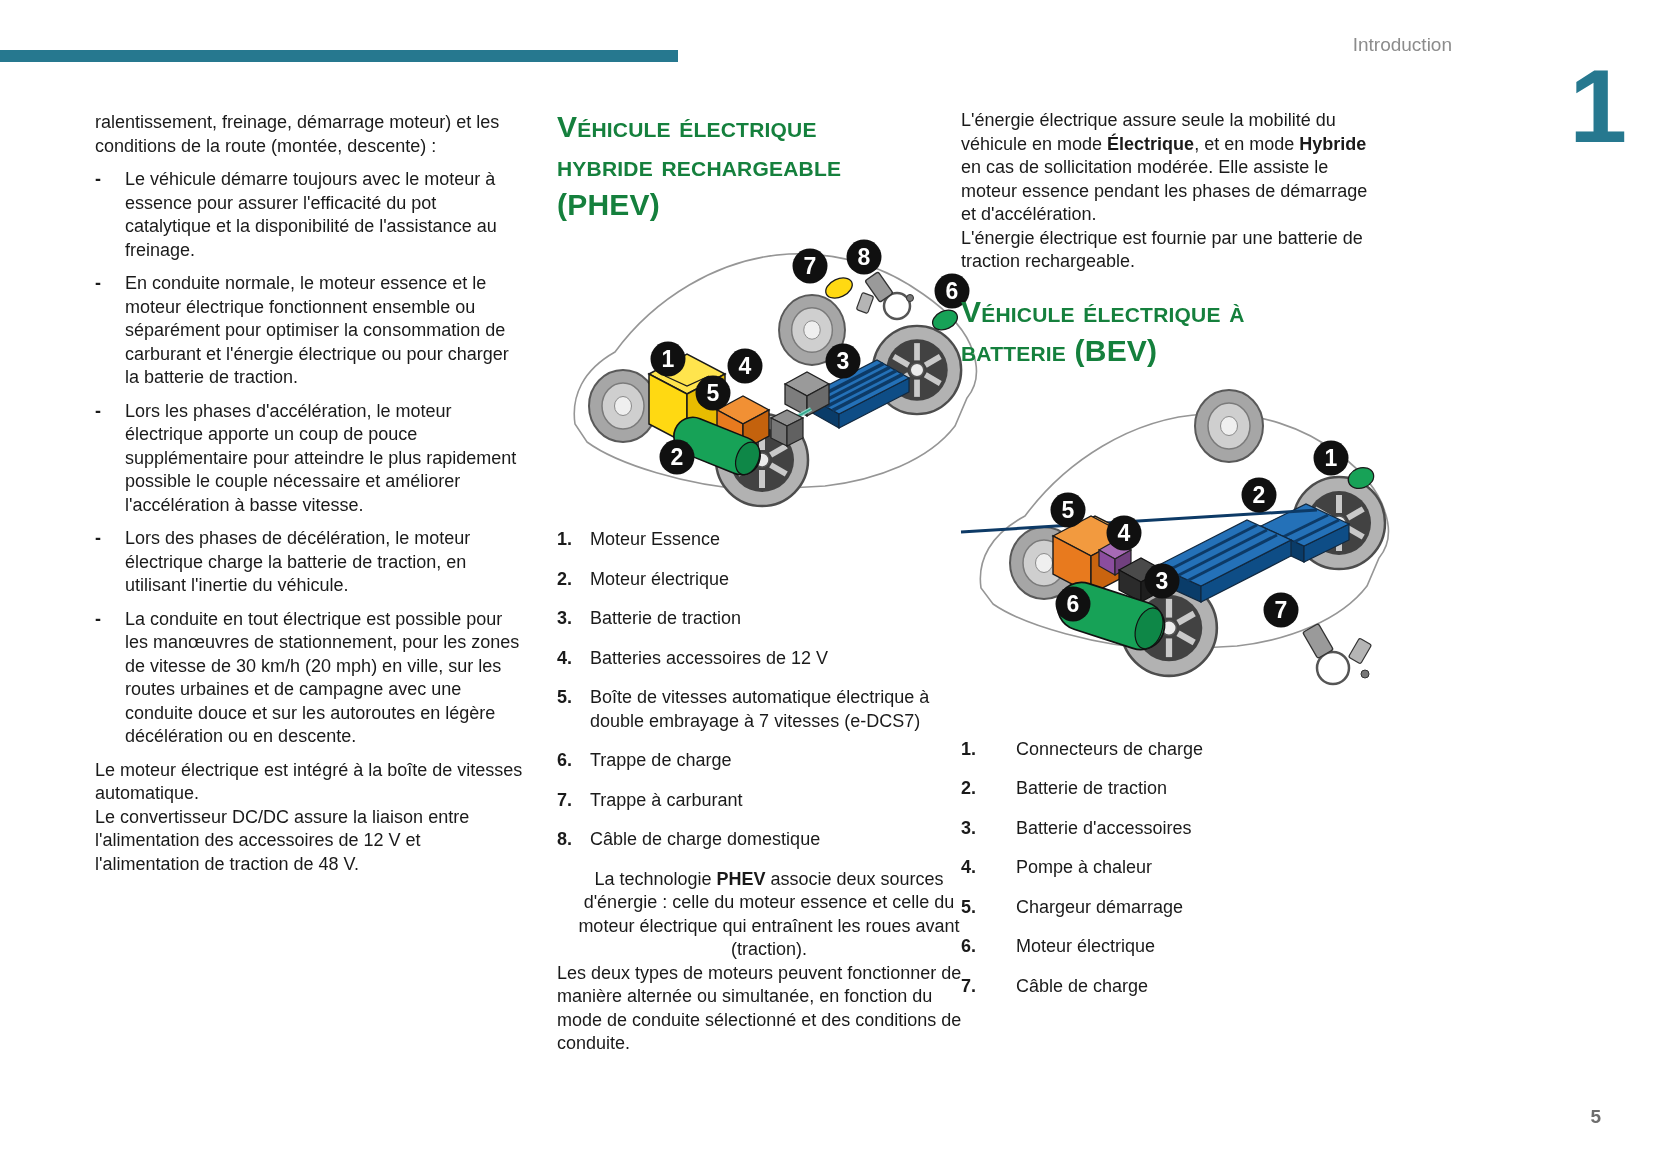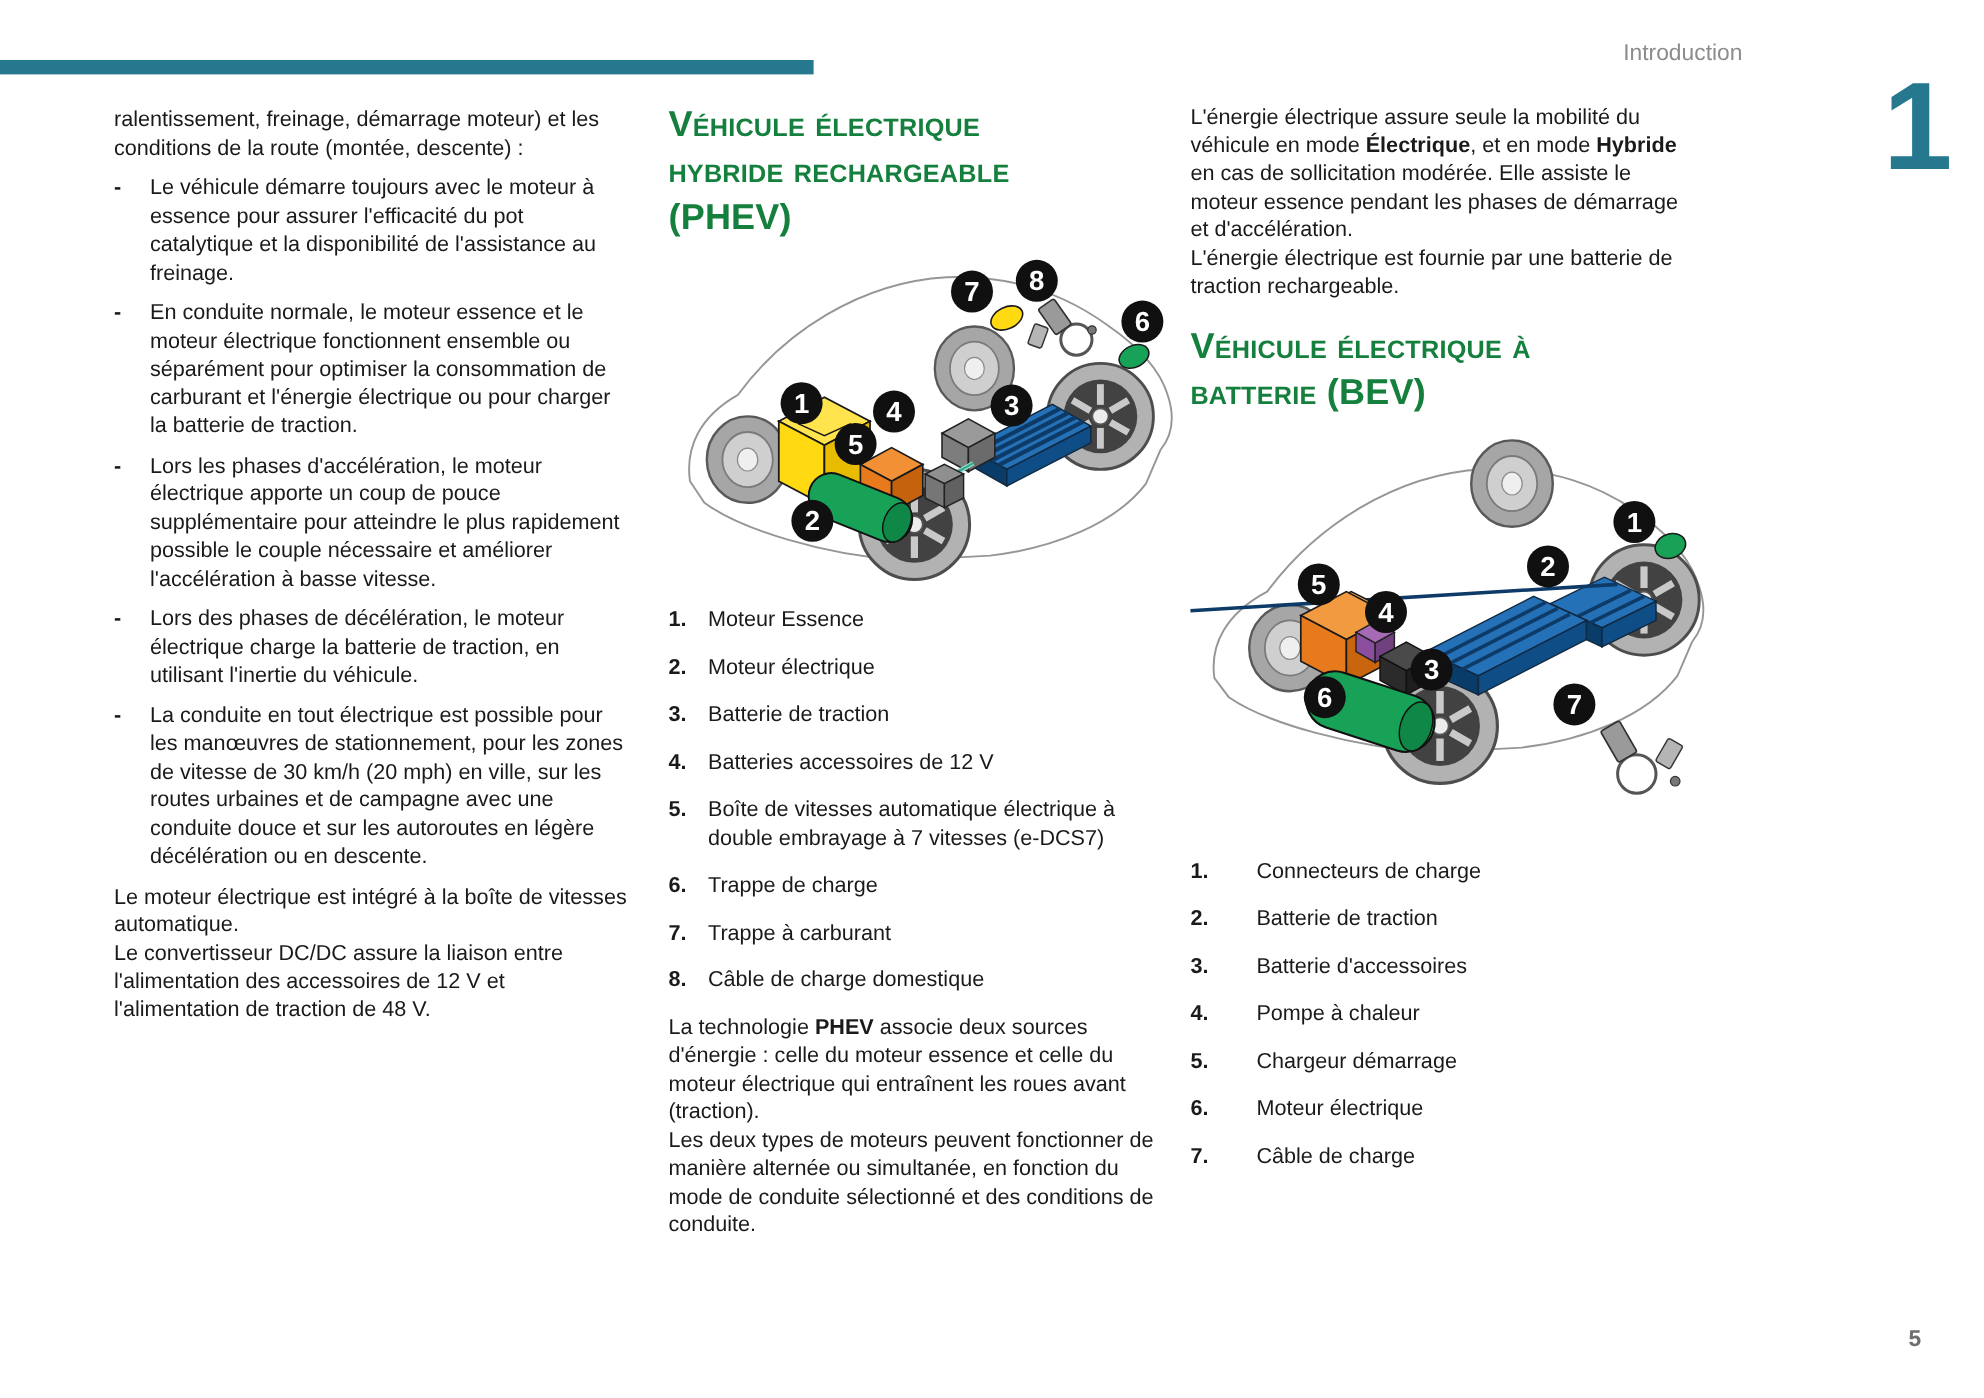--- a/index.html
+++ b/index.html
@@ -5,40 +5,40 @@
   * { margin:0; padding:0; box-sizing:border-box; }
   html,body { background:#ffffff; }
   body { width:1653px; height:1165px; font-family:"Liberation Sans", sans-serif; color:#1a1a1a; }
   .page { position:relative; width:1653px; height:1165px; overflow:hidden; background:#fff; }
 
   .top-bar { position:absolute; left:0; top:50px; width:678px; height:12px; background:var(--accent,#26788f); }
   .header-label { position:absolute; top:34px; right:201px; font-size:19px; color:#8c8c8c; }
   .chapter-number { position:absolute; top:54px; right:26px; font-size:104px; font-weight:bold; line-height:1; color:var(--accent,#26788f); }
   .page-number { position:absolute; top:1106px; right:52px; font-size:19px; font-weight:bold; color:#6e6e6e; }
 
-  .col { position:absolute; font-size:18px; line-height:23.5px; }
+  .col { position:absolute; font-size:18px; line-height:23.5px;margin-top:23px; }
   #col1 { left:95px;  top:88px; width:432px; }
   #col2 { left:557px; top:84px; width:424px; }
-  #col3 { left:992px; top:86px; width:418px; }
+  #col3 { left:961px; top:86px; width:418px; }
 
   .heading { font-weight:bold; font-variant:small-caps; font-size:30px; line-height:39px; letter-spacing:.2px; color:#15803d; }
   #col3 .heading { margin-top:18px; }
 
   .bullet { display:flex; margin-top:10px; }
   .bullet .dash { flex:none; width:30px; font-weight:bold; }
 
   .closing { margin-top:10px; }
 
   .legend { margin-top:0; }
   .legend-item { display:flex; margin-bottom:16px; }
   .legend-num { flex:none; font-weight:bold; }
   #col2 .legend-num { width:33px; }
   #col3 .legend-num { width:55px; }
 
-  .para { margin-top:6px; }
+  .para { margin-top:6px;text-align:center; }
   #col3 .legend { margin-top:30px; }
 
   svg.diagram { display:block; overflow:visible; }
   #phev-svg { margin-top:4px; }
   #bev-svg  { margin-top:8px; }
 </style>
 </head>
 <body>
 
 <div class="page">

